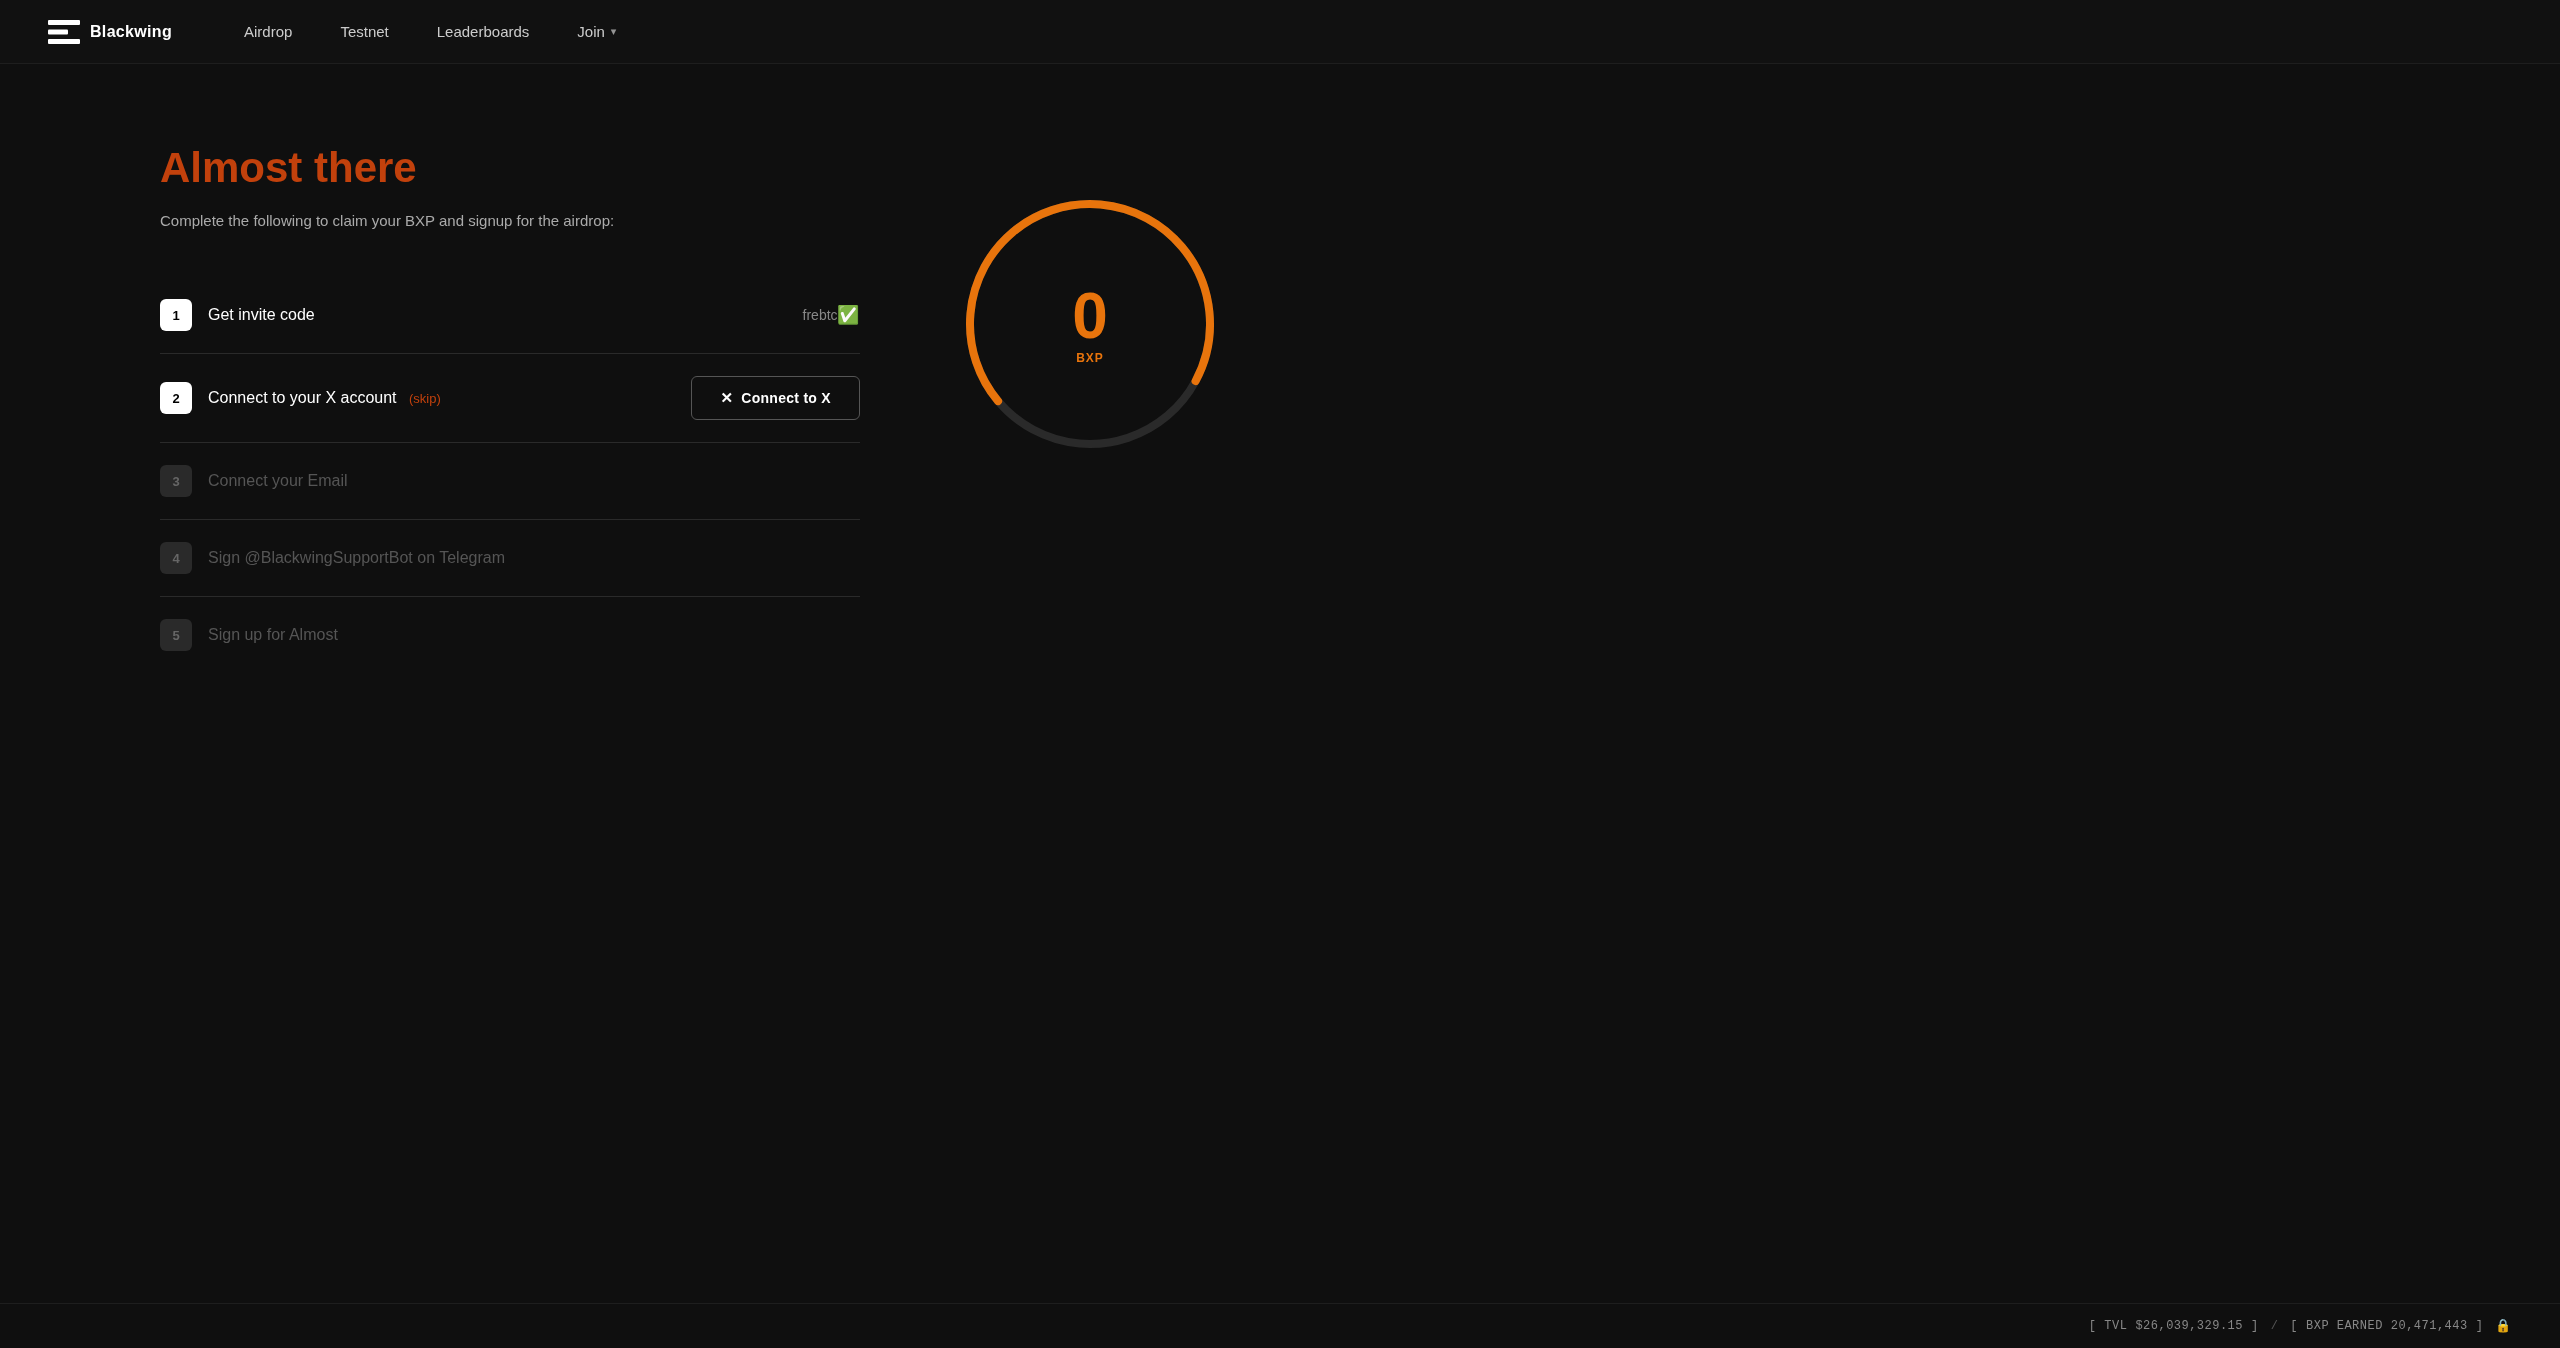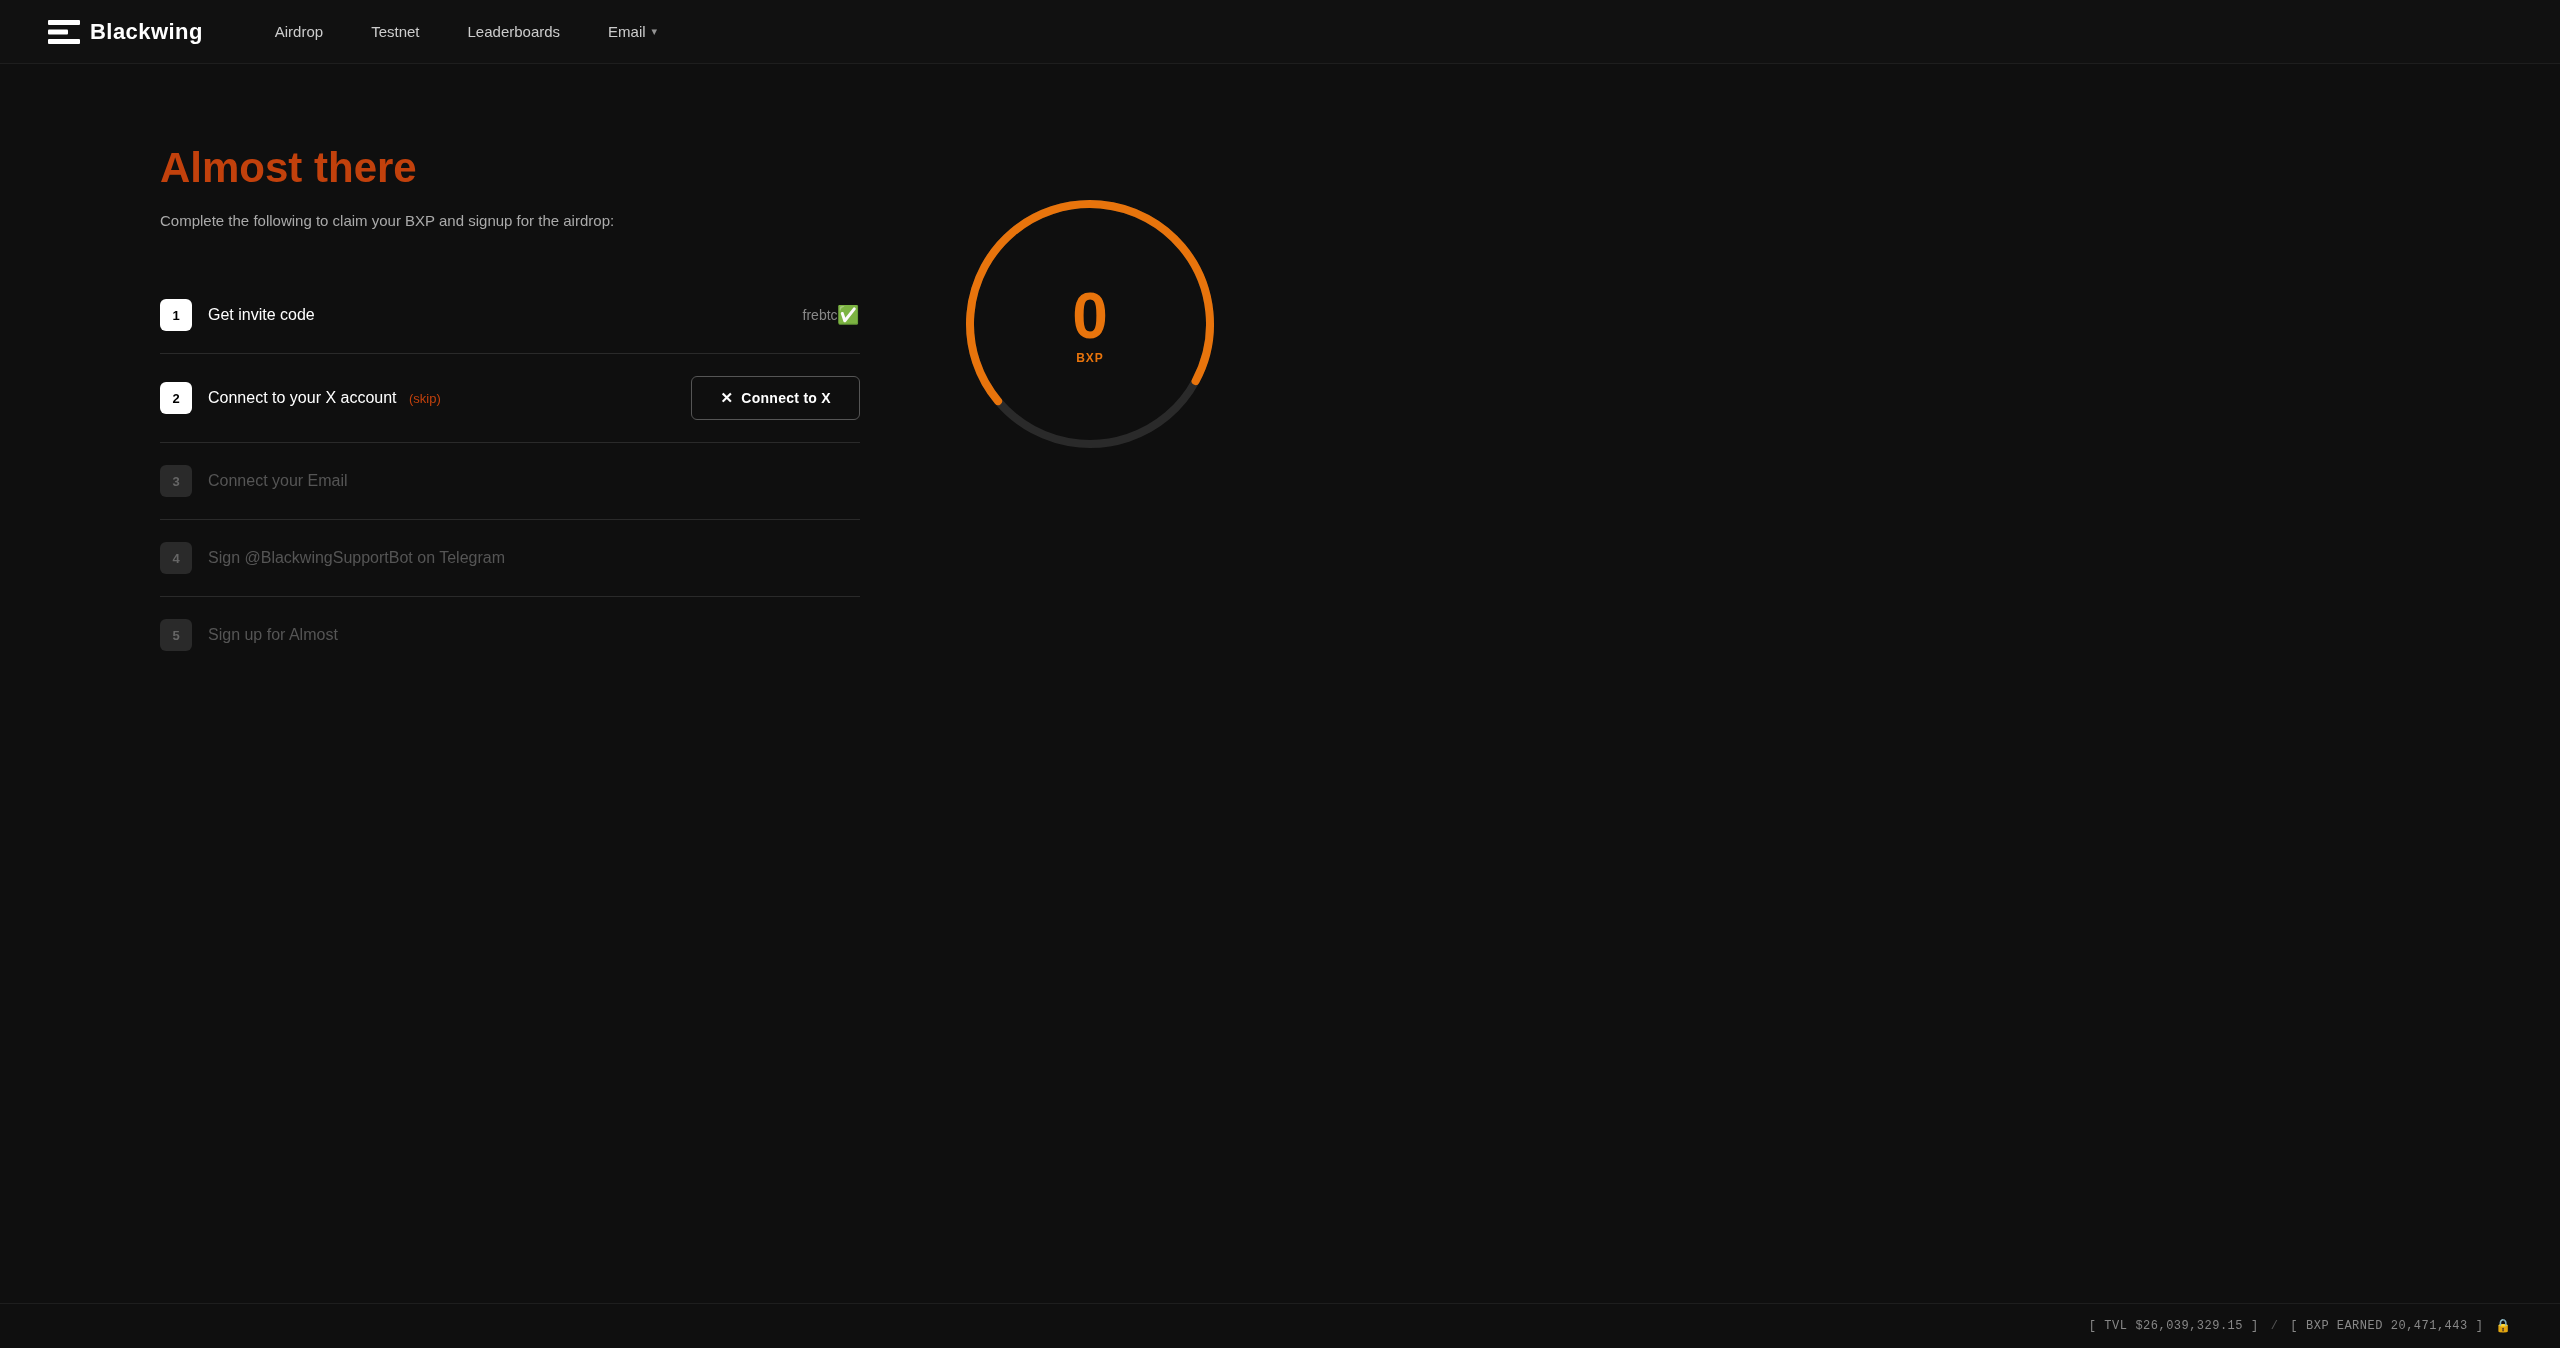--- a/index.html
+++ b/index.html
@@ -31,21 +31,21 @@
       text-decoration: none;
     }
 
     .logo-icon {
       width: 32px;
       height: 24px;
     }
 
     .logo-text {
       color: #fff;
-      font-size: 22px;
+      font-size: 16px;
       font-weight: 700;
       letter-spacing: 0.02em;
     }
 
     .nav-links {
       display: flex;
       align-items: center;
       gap: 0;
       list-style: none;
     }
@@ -286,21 +286,21 @@
       <a href="#">Airdrop</a>
     </li>
     <li>
       <a href="#">Testnet</a>
     </li>
     <li>
       <a href="#">Leaderboards</a>
     </li>
     <li>
       <button>
-        <span>Email</span>
+        <span>Join</span>
         <span class="chevron-down">▾</span>
       </button>
     </li>
   </ul>
 </nav>
 
 <main>
   <div class="content-area">
     <h1 class="page-title">Almost there</h1>
     <p class="page-subtitle">Complete the following to claim your BXP and signup for the airdrop:</p>

